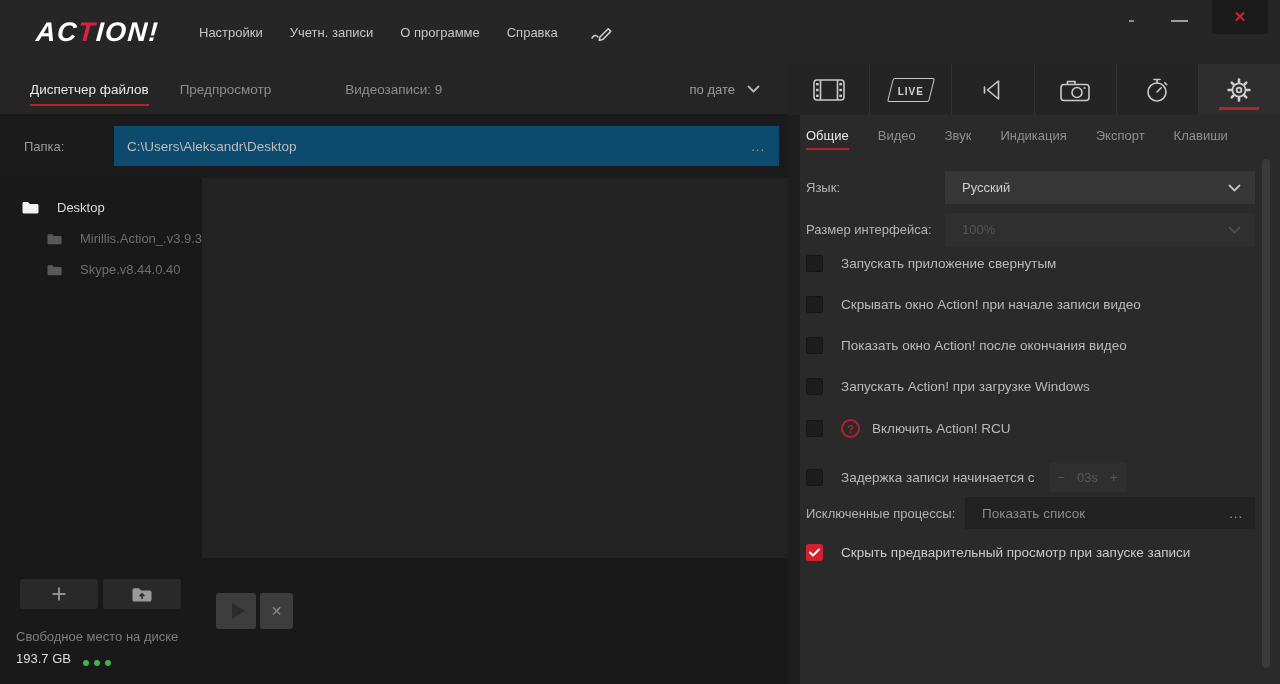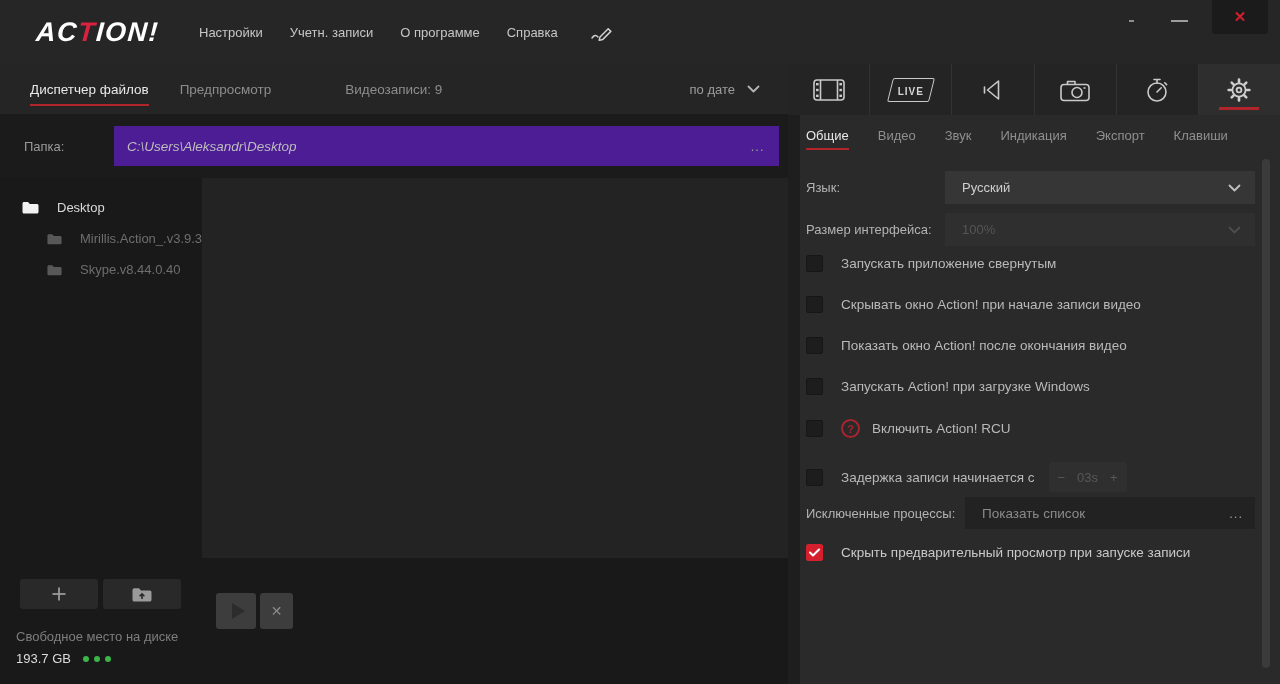--- a/index.html
+++ b/index.html
@@ -29,38 +29,38 @@
            padding:0 28px 0 30px; font-size:13.5px; }
   .ltab { color:#8d8d8d; position:relative; white-space:nowrap; }
   .ltab.active { color:#e8e8e8; }
   .ltab.active::after { content:""; position:absolute; left:0; right:0; bottom:-9px; height:2px; background:#b2242c; }
   .ltab + .ltab { margin-left:31px; }
   .ltab.count { margin-left:74px; }
   .sort { margin-left:auto; display:flex; align-items:center; gap:12px; color:#9d9d9d; font-size:13px; }
 
   .folder-row { flex:0 0 64px; display:flex; align-items:center; padding-left:24px; background:#1b1b1b; }
   .folder-label { flex:0 0 90px; color:#9a9a9a; font-size:13px; }
-  .folder-input { width:665px; height:40px; background:#4c1d95; display:flex; align-items:center;
-                  padding:0 14px 0 13px; color:#bdbdbd; font-size:13.5px;font-style:italic; }
+  .folder-input { width:665px; height:40px; background:#0c4a6e; display:flex; align-items:center;
+                  padding:0 14px 0 13px; color:#bdbdbd; font-size:13.5px; }
   .ellipsis { margin-left:auto; color:#9a9a9a; letter-spacing:1px; font-size:13px; }
 
   .left-content { flex:1; display:flex; min-height:0; }
   .tree { flex:0 0 200px; background:#191919; position:relative; }
   .tree-row { display:flex; align-items:center; font-size:13px;gap:6px; }
   .tree-row.root  { margin:22px 0 0 22px; color:#dadada; }
   .tree-row.root .folder-glyph { color:#f2f2f2; }
   .tree-row.child { margin:16px 0 0 47px; color:#6e6e6e; }
   .tree-row.child .folder-glyph { color:#585858; }
   .folder-glyph { margin-right:12px; display:flex; }
   .tree-actions { position:absolute; left:20px; bottom:75px; display:flex; gap:5px; }
   .tool-btn { width:78px; height:30px; background:#292929; border-radius:3px;
               display:flex; align-items:center; justify-content:center; }
   .disk-info { position:absolute; left:16px; bottom:18px; }
   .disk-label { color:#7e7e7e; font-size:13px; margin-bottom:7px; }
-  .disk-value-row { display:flex; align-items:center; gap:12px; }
+  .disk-value-row { display:flex; align-items:flex-end; gap:12px; }
   .disk-value { color:#dcdcdc; font-size:13px; }
   .dots { display:flex; gap:5px; }
   .dot { width:6px; height:6px; border-radius:50%; background:#3cb54a; }
 
   .file-area { flex:1; background:#191919; display:flex; flex-direction:column; }
   .file-display { height:380px; background:#232323; }
   .preview-controls { margin:35px 0 0 14px; display:flex; gap:4px; }
   .pv-btn { width:40px; height:36px; background:#3d3d3d; border-radius:3px;
             display:flex; align-items:center; justify-content:center; }
   .pv-btn.discard { width:33px; color:#8a8a8a; font-size:14px; }

